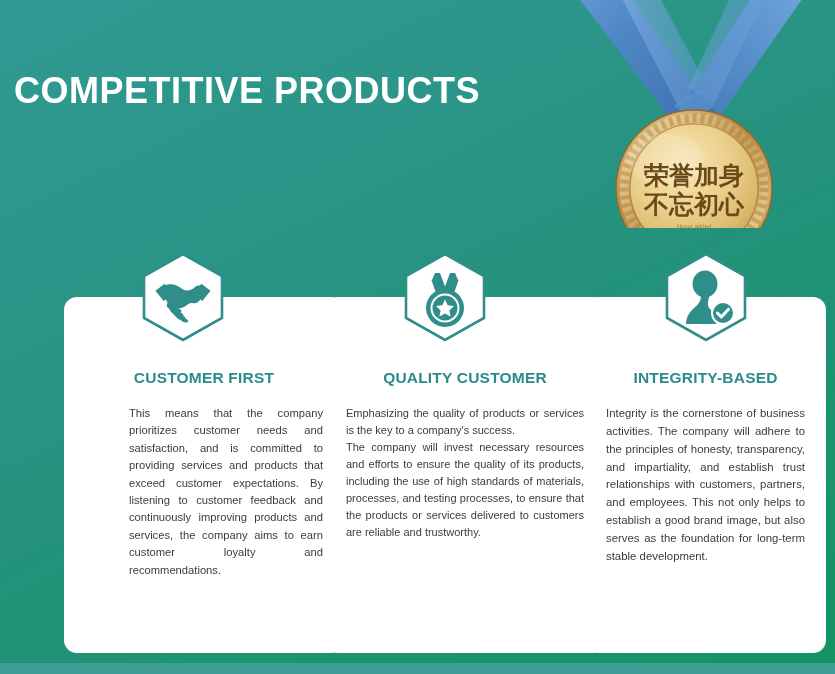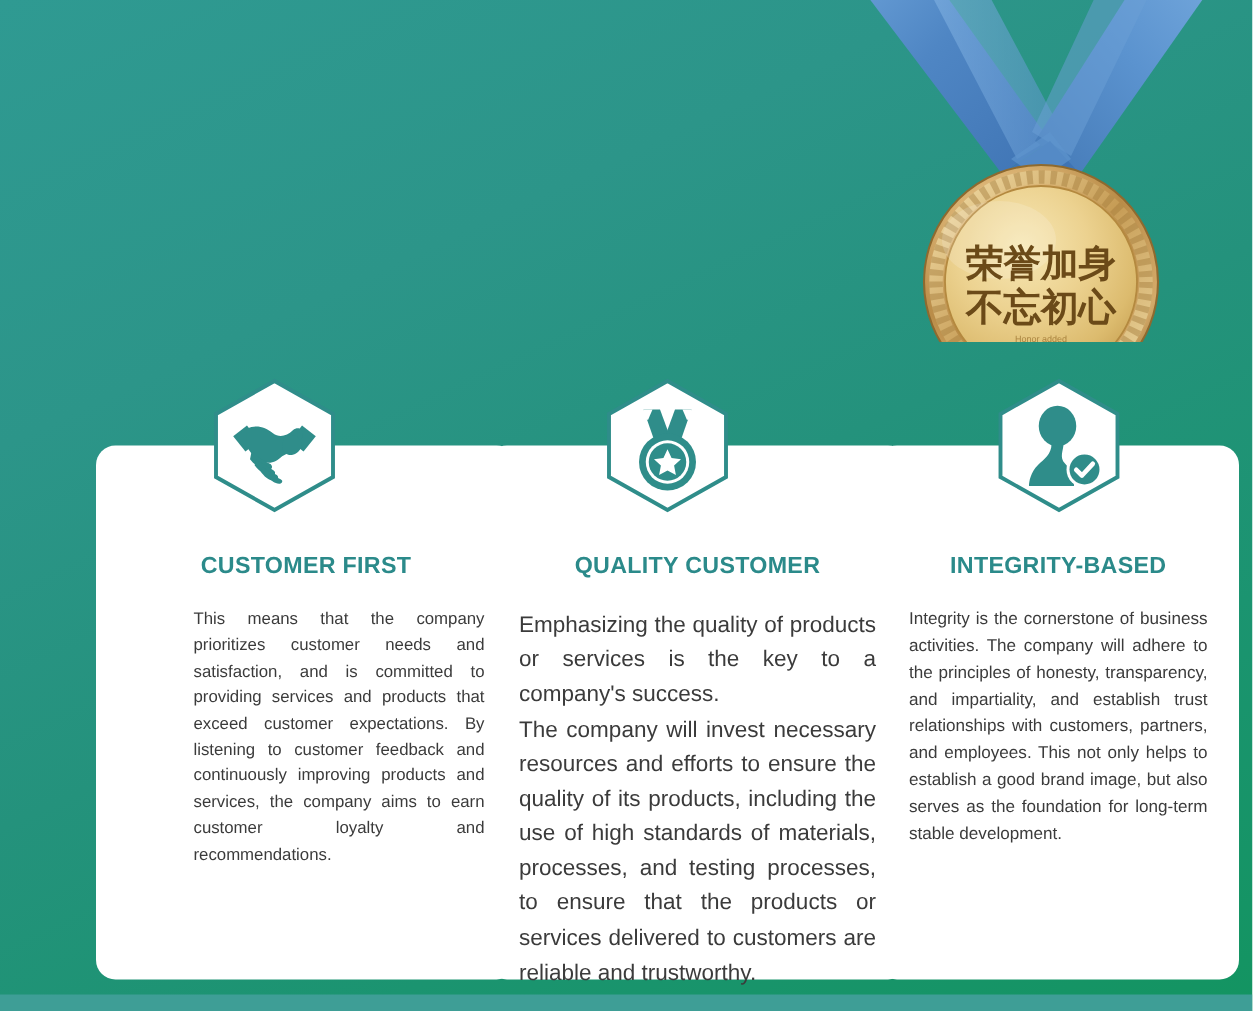--- a/index.html
+++ b/index.html
@@ -75,21 +75,21 @@
     position:absolute;
     left:21px; right:21px;
     top:108px;
     font-size:11.4px;
     line-height:1.52;
     color:#3b3b3b;
     text-align:justify;
     white-space:pre-line;
   }
   #card-0 .card-body { font-size:11.2px; line-height:1.555;margin-left:44px; }
-  #card-1 .card-body { font-size:15px; line-height:1.545; }
+  #card-1 .card-body { font-size:11px; line-height:1.545; }
   #card-2 .card-body { font-size:11.4px; line-height:1.565; }
 
   
   .hex-badge {
     position:absolute;
     width:92px; height:92px;
     top:251px;
   }
   #hex-0 { left:137px; }
   #hex-1 { left:399px; }
@@ -160,20 +160,21 @@
 
       <ellipse cx="118" cy="172" rx="38" ry="26" fill="#ffffff" opacity="0.16"></ellipse>
 
       <text x="146" y="196" text-anchor="middle" font-family="DejaVu Sans, sans-serif" font-size="25" font-weight="bold" fill="#6b4a18">荣誉加身</text>
       <text x="146" y="225" text-anchor="middle" font-family="DejaVu Sans, sans-serif" font-size="25" font-weight="bold" fill="#6b4a18">不忘初心</text>
       <text x="146" y="240" text-anchor="middle" font-family="Liberation Sans, sans-serif" font-size="6" fill="#9c7431" opacity="0.8">Honor added</text>
       <text x="146" y="249" text-anchor="middle" font-family="Liberation Sans, sans-serif" font-size="6" fill="#9c7431" opacity="0.8">Never forget the original intention</text>
     </svg>
   </div>
 
+  <div id="page-title">COMPETITIVE PRODUCTS</div>
 
   <div class="card" id="card-0">
     <div class="card-heading">CUSTOMER FIRST</div>
     <div class="card-body">This means that the company prioritizes customer needs and satisfaction, and is committed to providing services and products that exceed customer expectations. By listening to customer feedback and continuously improving products and services, the company aims to earn customer loyalty and recommendations.</div>
   </div>
 
   <div class="card" id="card-1">
     <div class="card-heading">QUALITY CUSTOMER</div>
     <div class="card-body">Emphasizing the quality of products or services is the key to a company's success.
 The company will invest necessary resources and efforts to ensure the quality of its products, including the use of high standards of materials, processes, and testing processes, to ensure that the products or services delivered to customers are reliable and trustworthy.</div>

